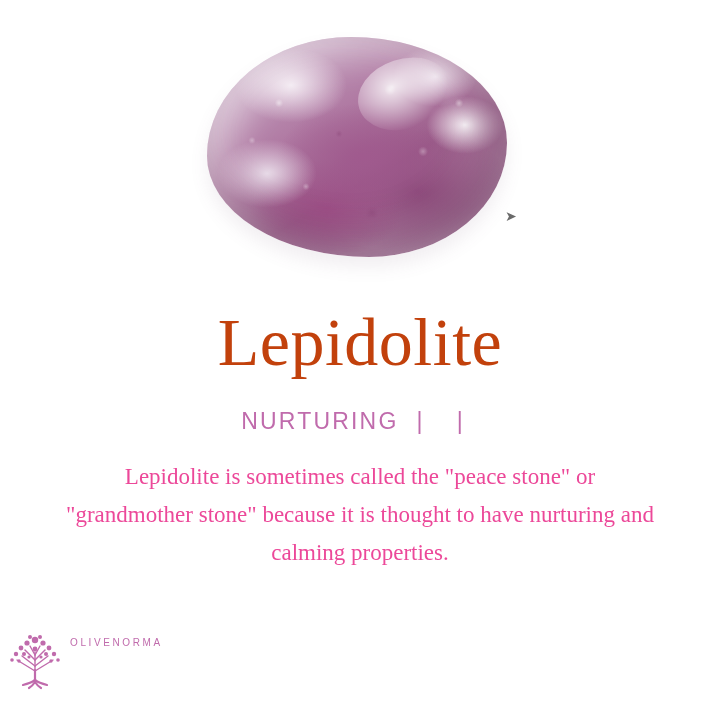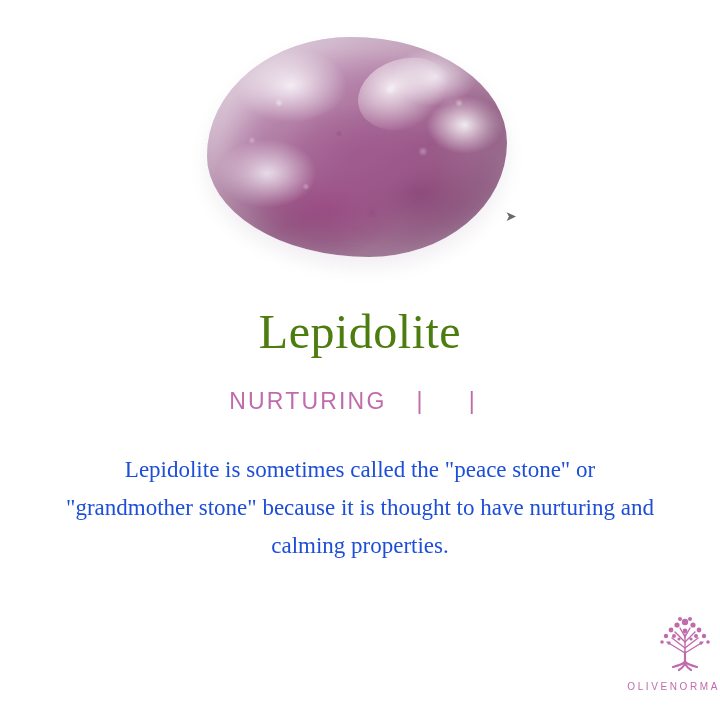--- a/index.html
+++ b/index.html
@@ -91,66 +91,66 @@
     width: 16px;
     height: 14px;
     color: #6a6a6a;
     font-size: 14px;
     line-height: 14px;
   }
 
   
   .title {
     font-family: "Liberation Serif", serif;
-    font-size: 48px;
+    font-size: 68px;
     line-height: 1;
-    color: #4d7c0f;
+    color: #c2410c;
     letter-spacing: .5px;
     margin-top: 18px;
     font-weight: 400;
   }
 
   
   .keywords {
     margin-top: 32px;
     display: flex;
     align-items: center;
     justify-content: center;
-    gap: 16px;
+    gap: 4px;
     color: #c06bac;
     font-size: 23px;
     letter-spacing: 2.2px;
     font-family: "Liberation Sans", sans-serif;
   }
   .keywords .kw { white-space: nowrap; }
   .keywords .sep {
     padding: 0 14px;
     color: #c06bac;
   }
 
   
   .description {
-    margin-top: 36px;
+    margin-top: 23px;
     width: 600px;
     text-align: center;
     font-family: "Liberation Serif", serif;
     font-size: 23px;
     line-height: 1.65;
-    color: #1d4ed8;
+    color: #ec4899;
   }
 
   
   .logo-block {
     position: absolute;
     left: 0;
     right: 0;
     bottom: 28px;
     display: flex;
-    flex-direction: column;
-    align-items: flex-end;
+    flex-direction: row;
+    align-items: flex-start;
   }
   .logo-mark {
     width: 70px;
     height: 62px;
     display: block;
   }
   .logo-text {
     margin-top: 7px;
     font-size: 10px;
     letter-spacing: 2.6px;

